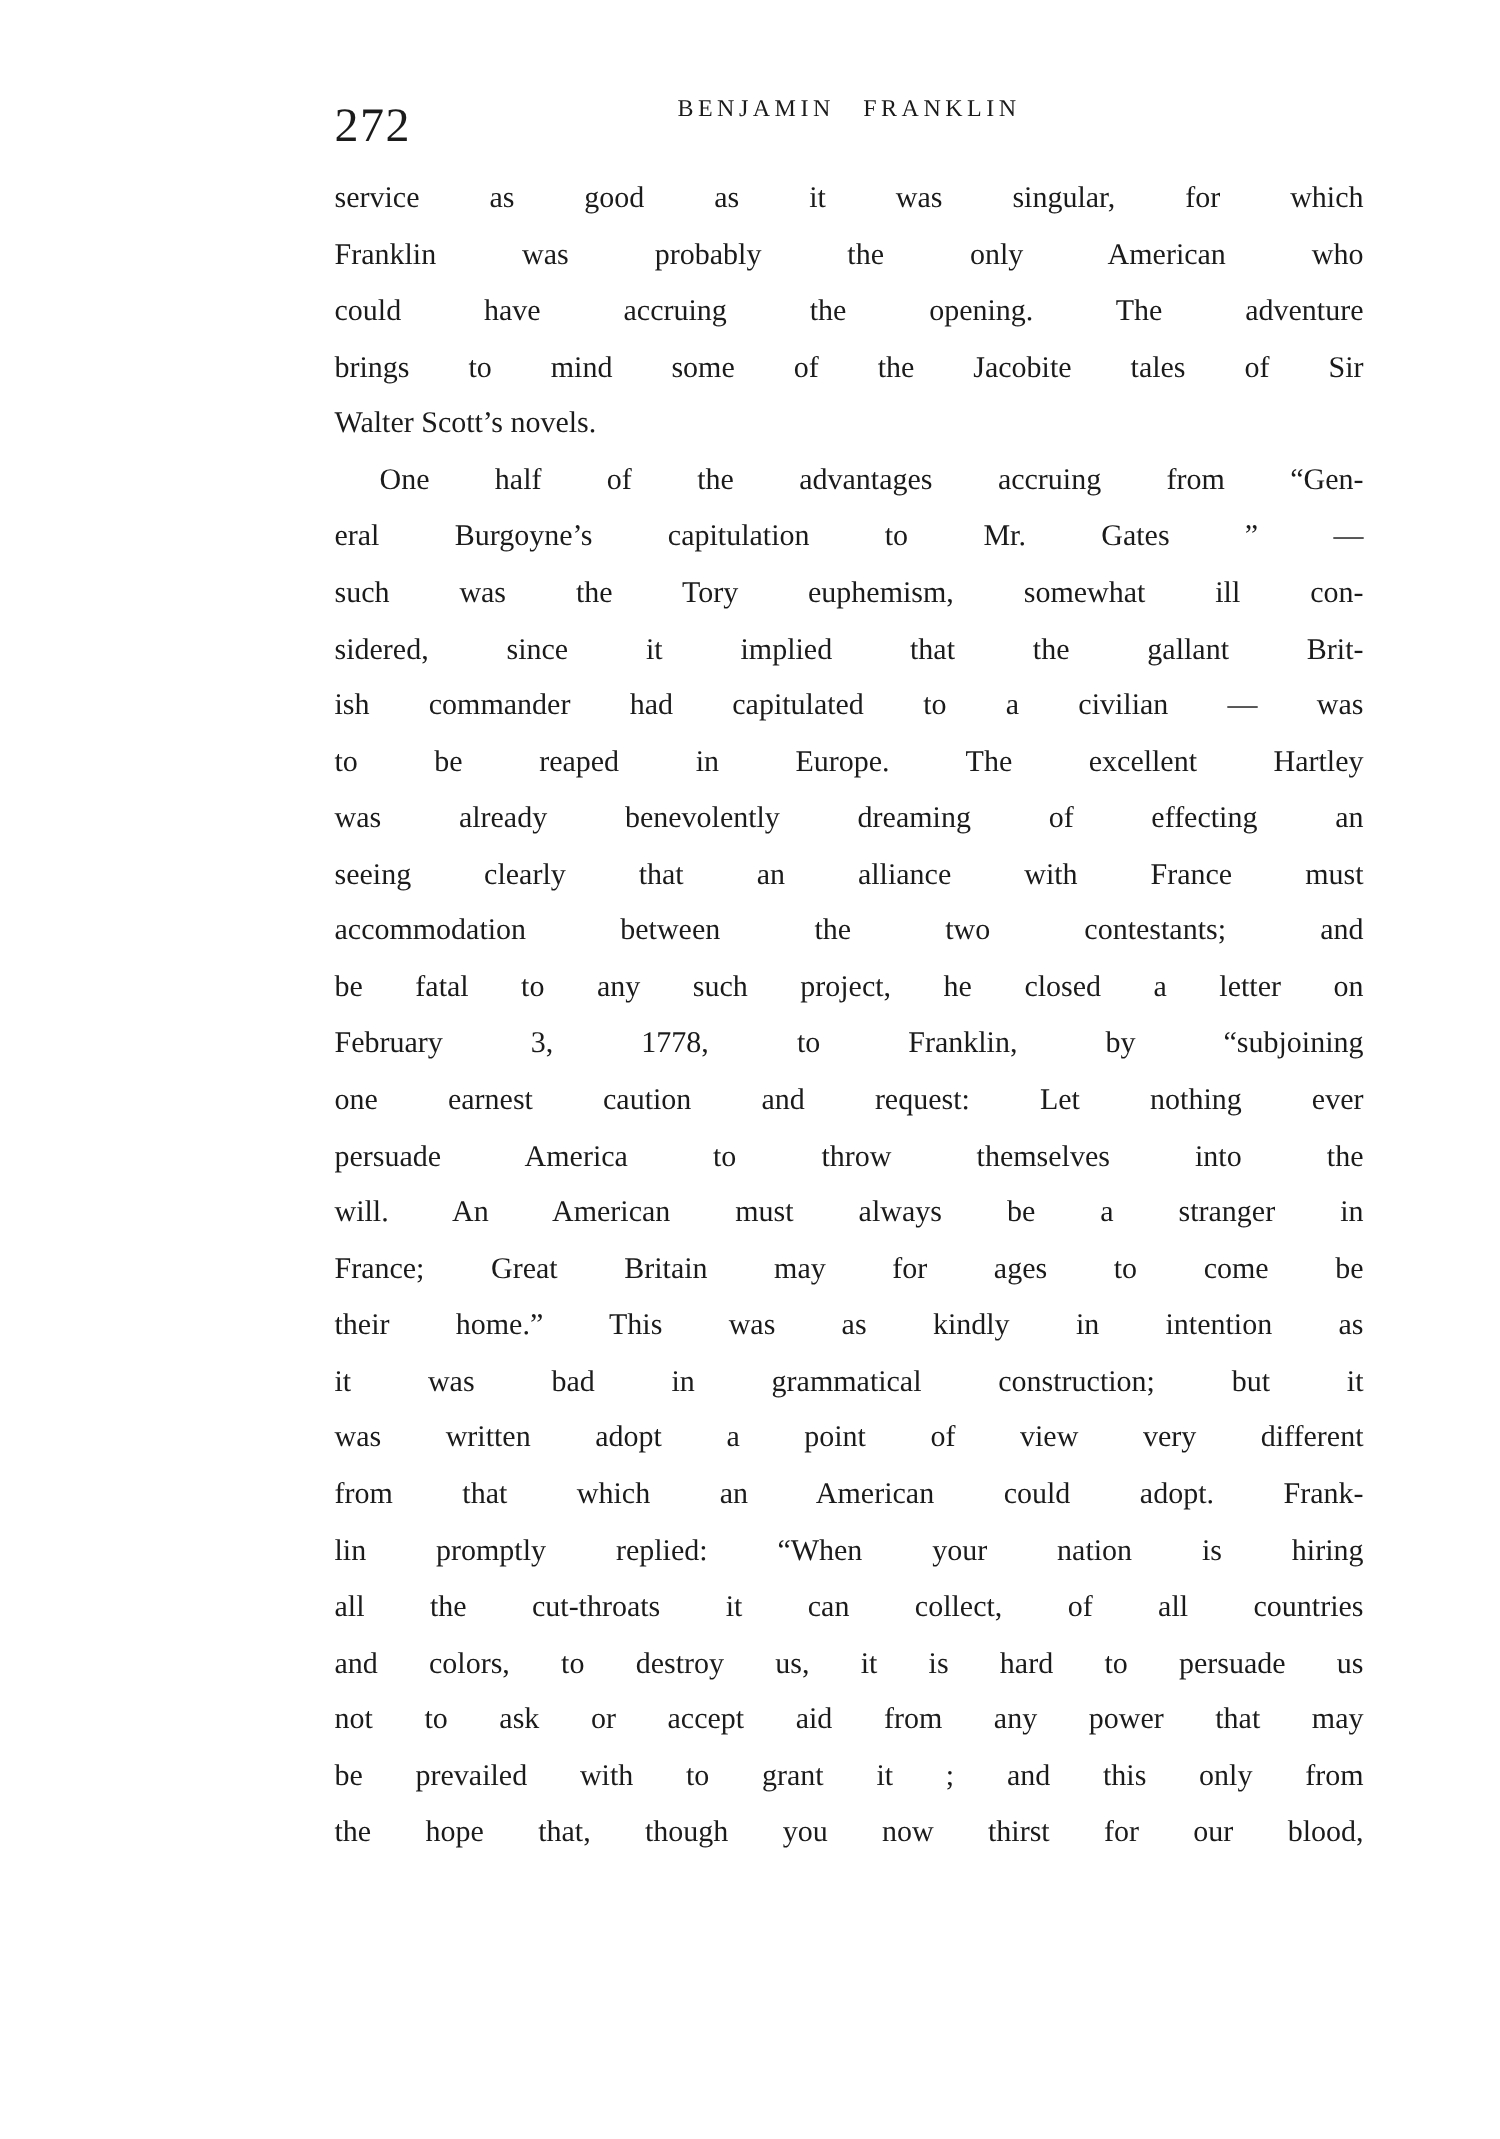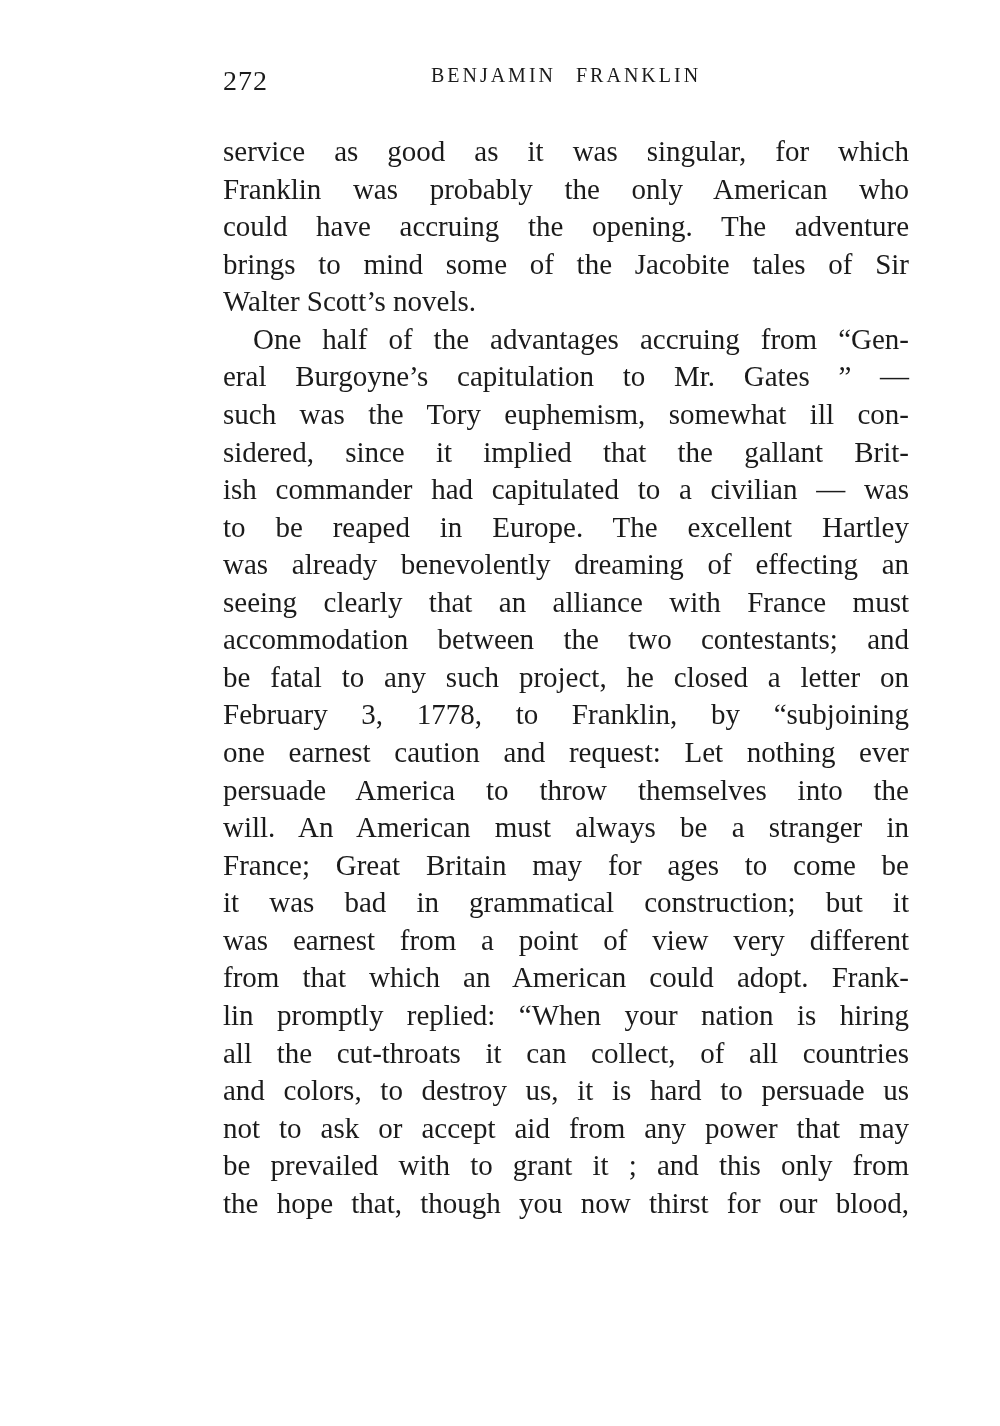--- a/index.html
+++ b/index.html
@@ -20,37 +20,37 @@
     position: absolute;
     left: 223px;
     top: 64px;
     width: 686px;
     height: 30px;
   }
   .page-number {
     position: absolute;
     left: 0;
     top: 1px;
-    font-size: 28px;
+    font-size: 32px;
     letter-spacing: 1px;
   }
   .running-head {
     display: block;
     text-align: center;
-    font-size: 20px;
+    font-size: 16px;
     letter-spacing: 3px;
     word-spacing: 12px;
     white-space: nowrap;
   }
   .text-block {
     position: absolute;
     left: 223px;
-    top: 133px;
+    top: 114px;
     width: 686px;
-    font-size: 29px;
+    font-size: 20px;
     line-height: 37.57px;
   }
   .paragraph {
     margin: 0;
   }
   .line {
     text-align: justify;
     text-align-last: justify;
     white-space: normal;
   }
@@ -89,22 +89,23 @@
         <div class="line">to be reaped in Europe.  The excellent Hartley</div>
         <div class="line">was already benevolently dreaming of effecting an</div>
         <div class="line">seeing clearly that an alliance with France must</div>
         <div class="line">accommodation between the two contestants; and</div>
         <div class="line">be fatal to any such project, he closed a letter on</div>
         <div class="line">February 3, 1778, to Franklin, by “subjoining</div>
         <div class="line">one earnest caution and request: Let nothing ever</div>
         <div class="line">persuade America to throw themselves into the</div>
         <div class="line">will.  An American must always be a stranger in</div>
         <div class="line">France; Great Britain may for ages to come be</div>
+        <div class="line">their home.”  This was as kindly in intention as</div>
         <div class="line">it was bad in grammatical construction; but it</div>
-        <div class="line">was earnest from a point of view very different</div>
+        <div class="line">was written adopt a point of view very different</div>
         <div class="line">from that which an American could adopt.  Frank-</div>
         <div class="line">lin promptly replied: “When your nation is hiring</div>
         <div class="line">all the cut-throats it can collect, of all countries</div>
         <div class="line">and colors, to destroy us, it is hard to persuade us</div>
         <div class="line">not to ask or accept aid from any power that may</div>
         <div class="line">be prevailed with to grant it ; and this only from</div>
         <div class="line">the hope that, though you now thirst for our blood,</div>
       </div>
     </main>
 </div>

